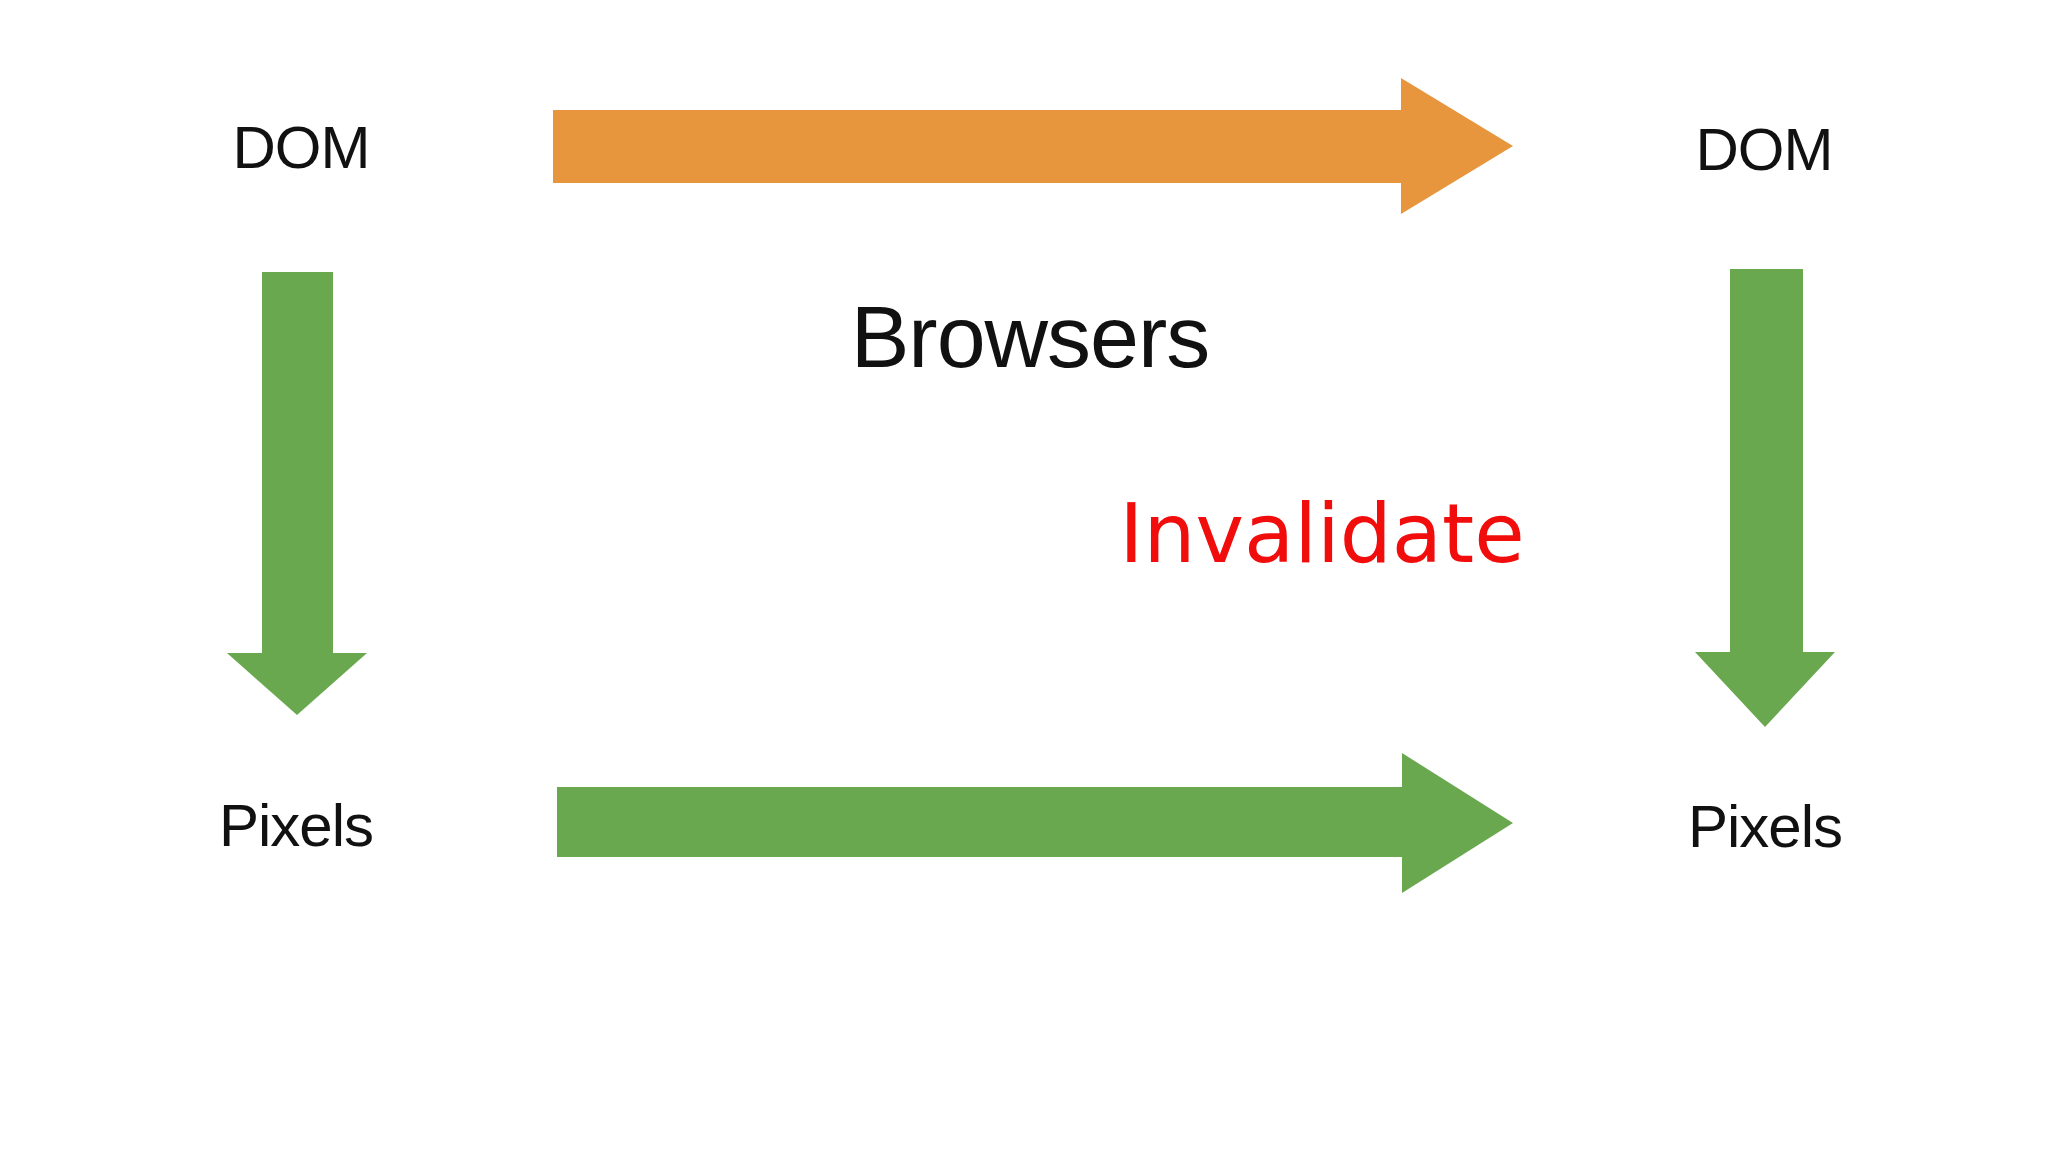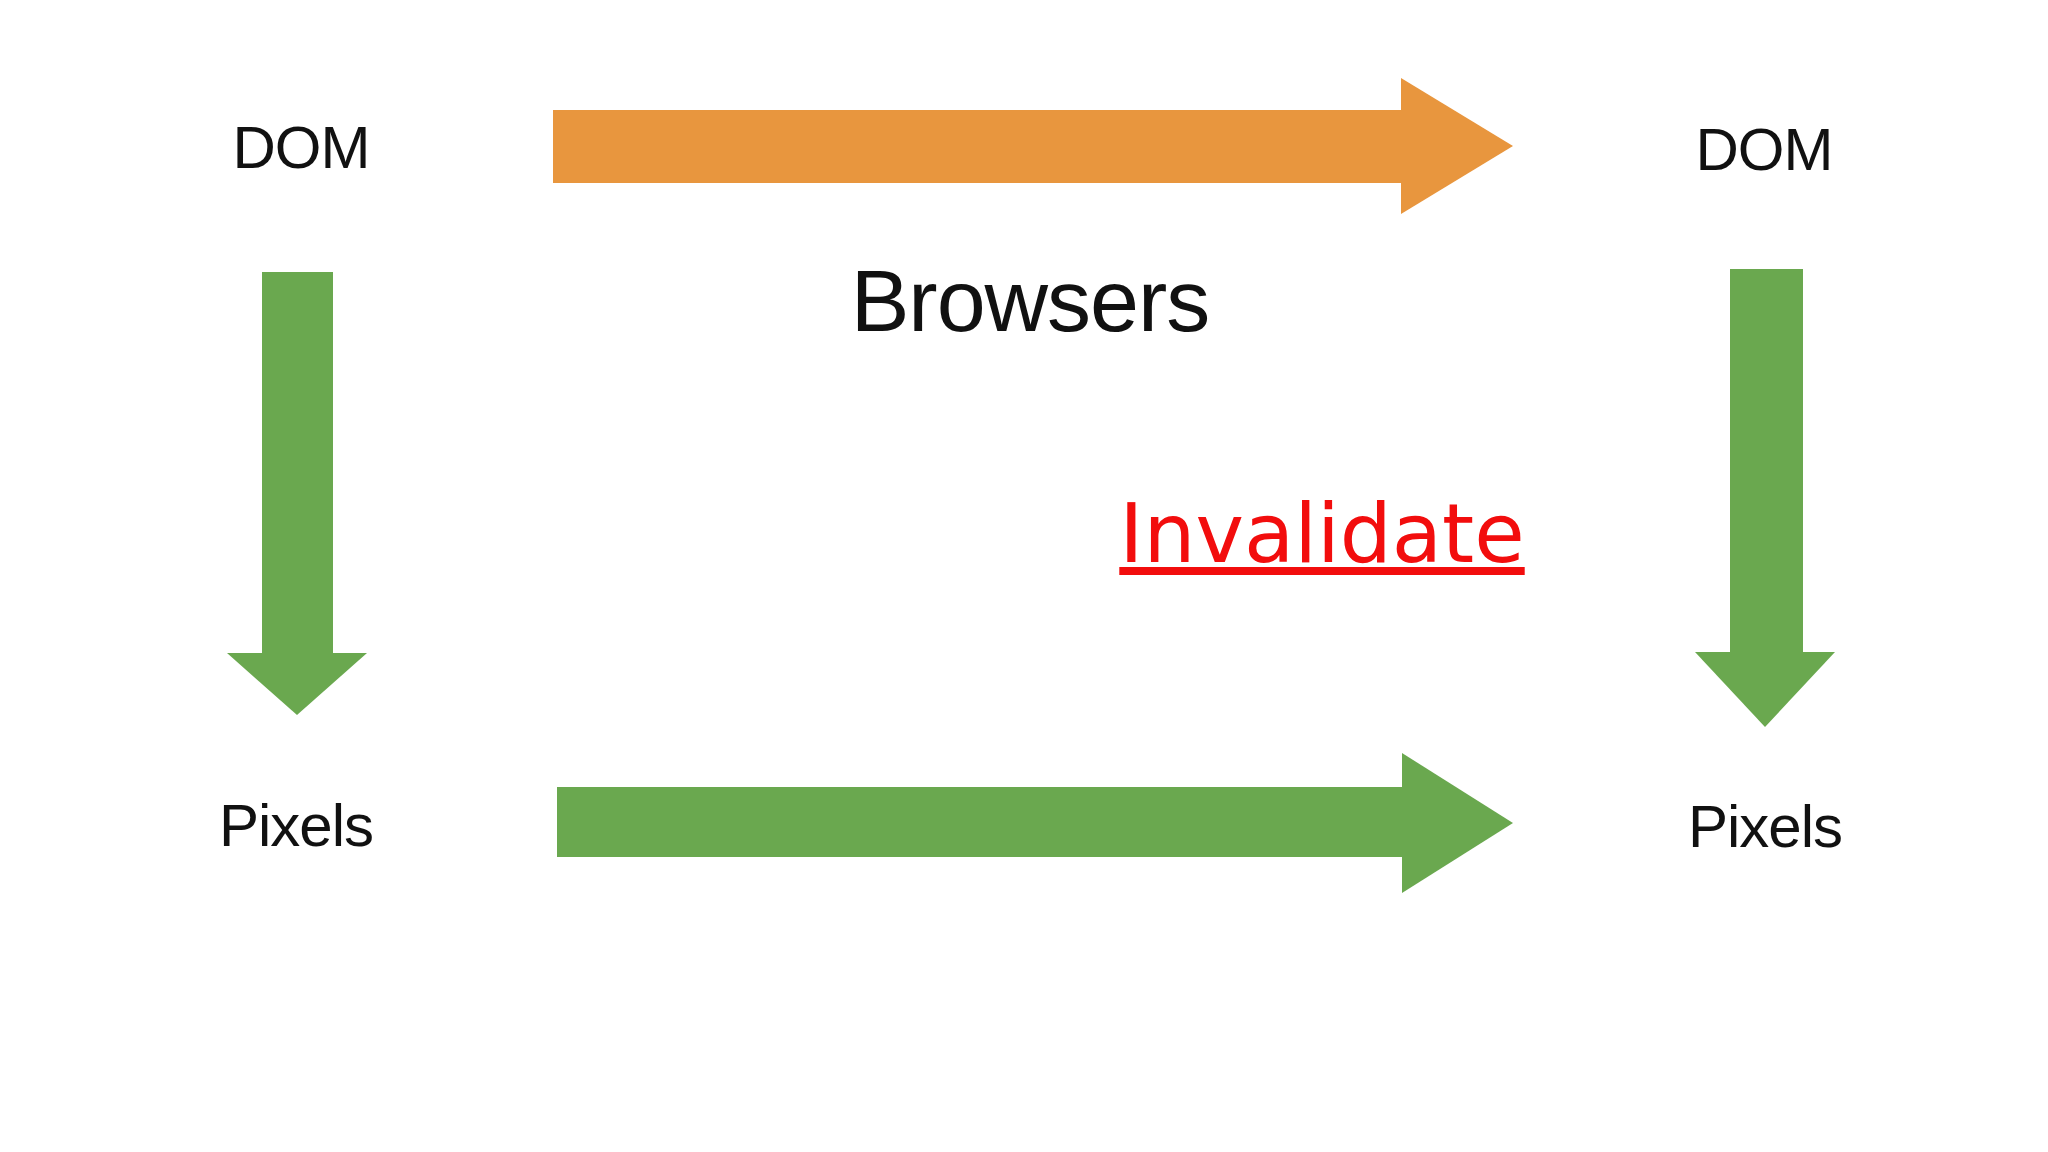--- a/index.html
+++ b/index.html
@@ -25,30 +25,30 @@
     letter-spacing: -1px;
   }
   .edge-label {
     position: absolute;
     transform: translate(-50%, -50%);
     font-size: 88px;
     line-height: 1;
     color: var(--text-black, #111111);
     white-space: nowrap;
     letter-spacing: -1px;
+    margin-top: 36px;
   }
   .annotation-label {
     position: absolute;
     transform: translate(-50%, -50%);
     font-size: 82px;
     line-height: 1;
     color: var(--annotation-red, #f20d0d);
     font-family: cursive, "DejaVu Sans", sans-serif;
     white-space: nowrap;
-    text-decoration: underline;
   }
   .arrow {
     position: absolute;
   }
   .arrow .shaft {
     position: absolute;
     background: var(--c);
   }
   .arrow .head {
     position: absolute;

